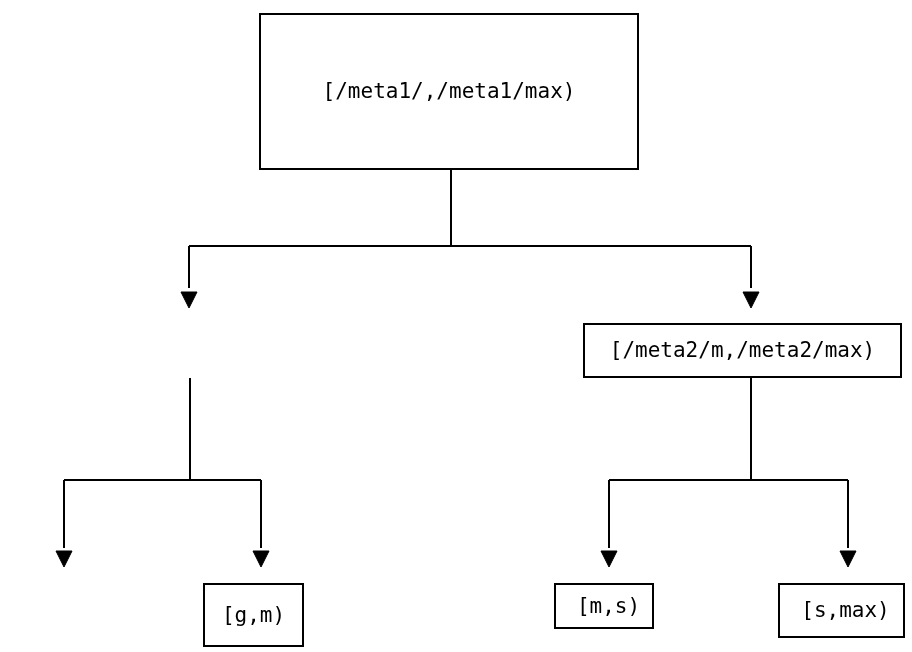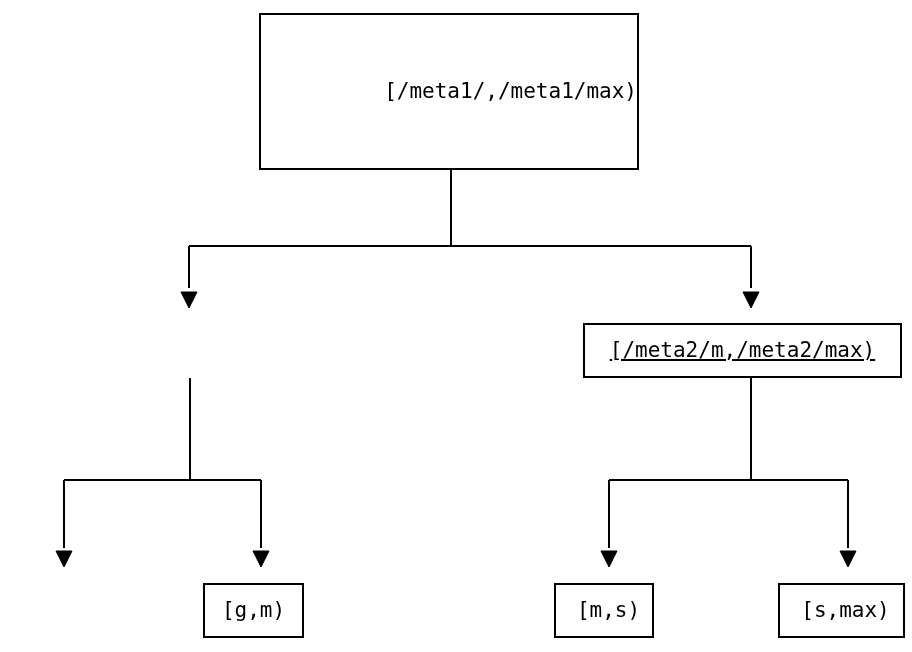--- a/index.html
+++ b/index.html
@@ -36,26 +36,26 @@
     border: 2px solid #000000;
     background: #ffffff;
     display: flex;
     align-items: center;
     justify-content: center;
     font-size: 21px;
     color: #000000;
     white-space: pre;
     line-height: 1;
   }
-  #node-root   { left: 259px; top: 13px;  width: 380px; height: 157px; justify-content: flex-end; }
+  #node-root   { left: 259px; top: 13px;  width: 380px; height: 157px; }
   #node-left   { left: 23px;  top: 323px; width: 322px; height: 55px; }
-  #node-right  { left: 583px; top: 323px; width: 319px; height: 55px; text-decoration: underline; }
+  #node-right  { left: 583px; top: 323px; width: 319px; height: 55px; }
   #node-leaf-1 { left: 8px;   top: 583px; width: 100px; height: 55px; }
-  #node-leaf-2 { left: 203px; top: 583px; width: 101px; height: 55px; }
-  #node-leaf-3 { left: 554px; top: 583px; width: 100px; height: 55px; padding-left: 9px; }
+  #node-leaf-2 { left: 203px; top: 583px; width: 101px; height: 64px; }
+  #node-leaf-3 { left: 554px; top: 583px; width: 100px; height: 46px; padding-left: 9px; }
   #node-leaf-4 { left: 778px; top: 583px; width: 127px; height: 55px; padding-left: 8px; }
 </style>
 </head>
 <body>
 
 <div class="canvas">
 
   <svg class="edges-layer" viewBox="0 0 912 652" xmlns="http://www.w3.org/2000/svg">
 
     <line x1="451" y1="170" x2="451" y2="247"></line>

